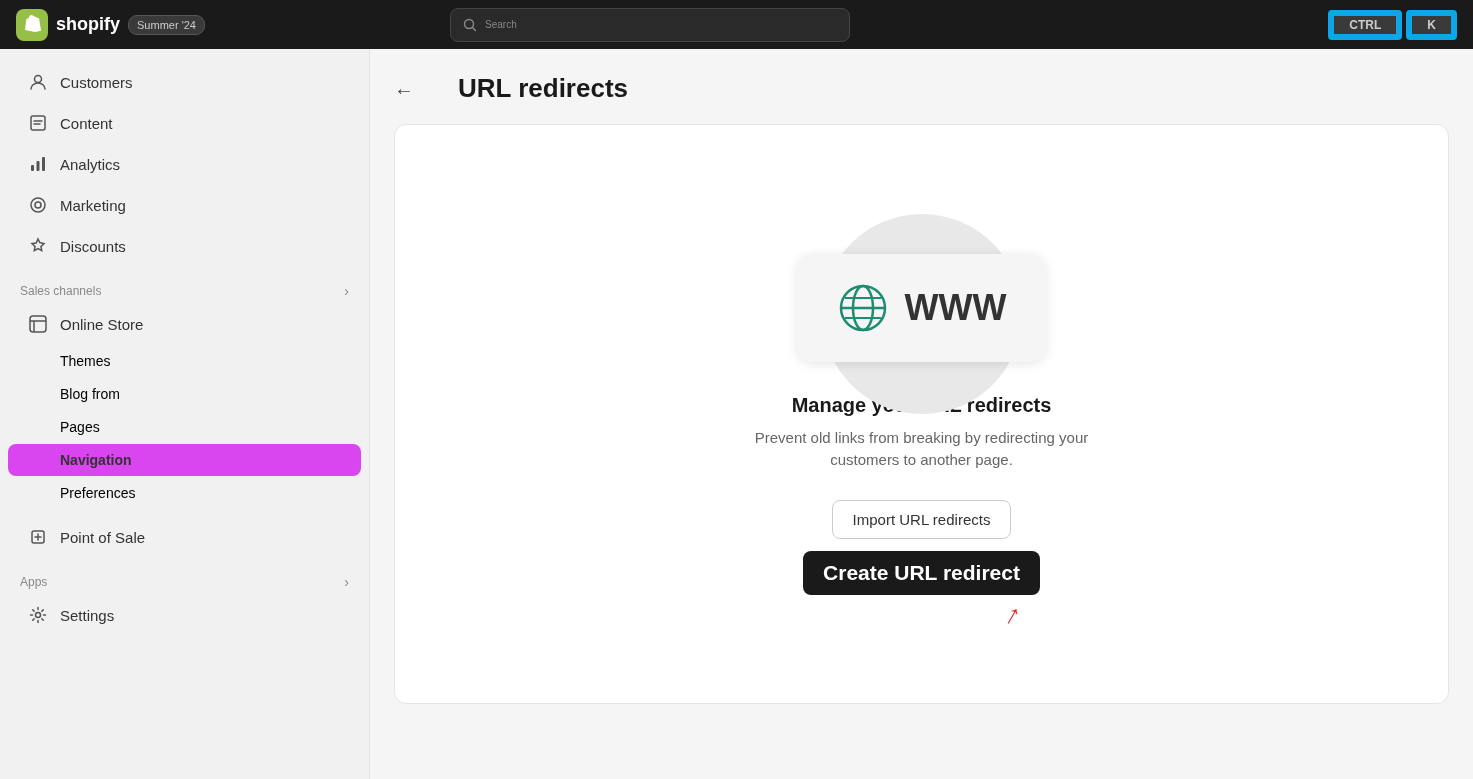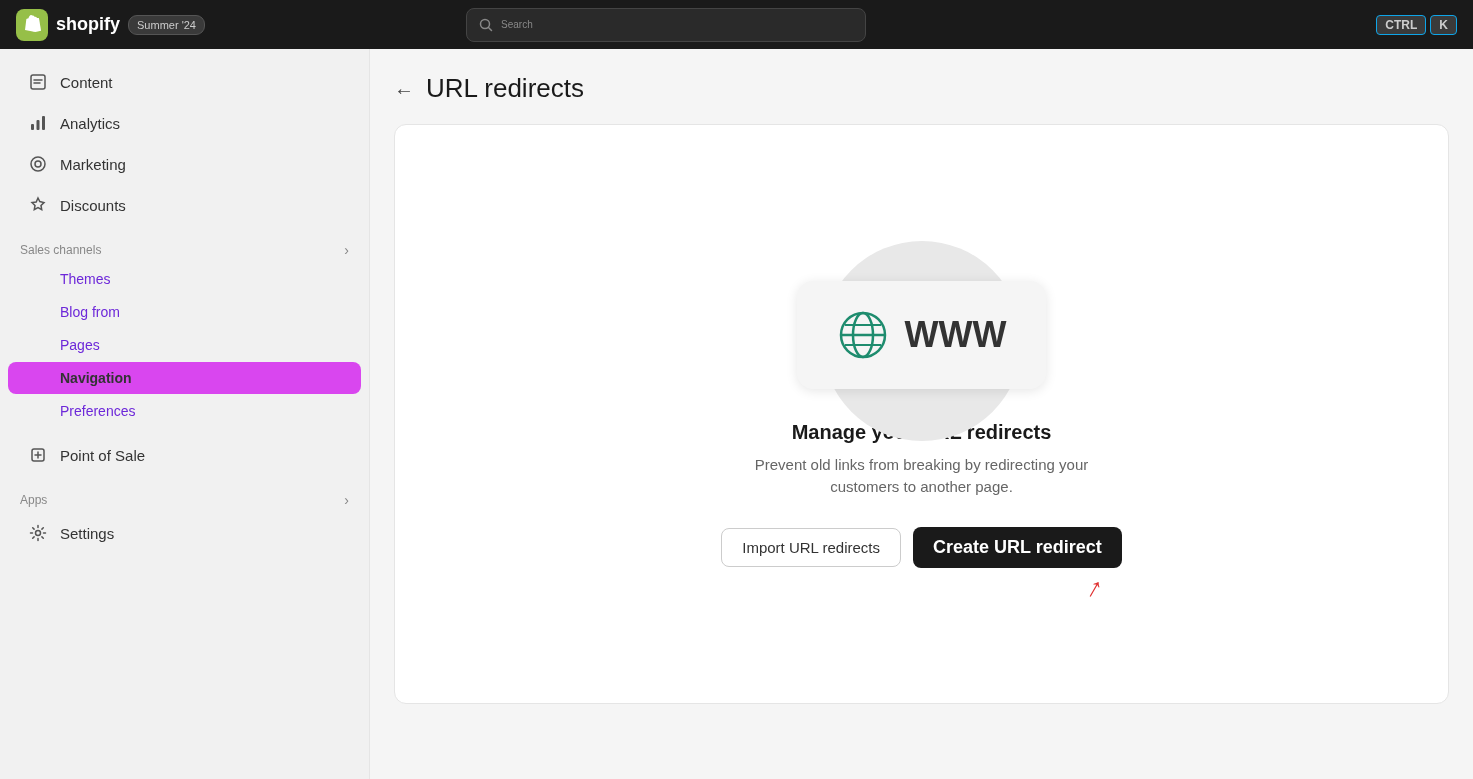--- a/index.html
+++ b/index.html
@@ -62,23 +62,23 @@
       cursor: text;
     }
     .keyboard-shortcut {
       margin-left: auto;
       display: flex;
       gap: 4px;
     }
     .kbd {
       background: #3a3a3a;
       color: #ccc;
-      border: 1px solid #0ea5e9;
+      border: 6px solid #0ea5e9;
       border-radius: 4px;
-      padding: 2px 8px;
+      padding: 2px 15px;
       font-size: 12px;
       font-weight: 600;
     }
 
     
     .main-layout {
       display: flex;
       flex: 1;
       overflow: hidden;
     }
@@ -122,21 +122,21 @@
       align-items: center;
       justify-content: space-between;
     }
     .sidebar-section-label .chevron {
       color: #888;
       font-size: 14px;
     }
     .sidebar-sub-item {
       padding: 8px 20px 8px 52px;
       font-size: 14px;
-      color: #6d28d9;
+      color: #000000;
       cursor: pointer;
       border-radius: 8px;
       margin: 1px 8px;
     }
     .sidebar-sub-item.active {
       background: #d946ef;
       color: #333;
       font-weight: 600;
     }
     .online-store-item {
@@ -184,22 +184,23 @@
       background: none;
       border: none;
       cursor: pointer;
       font-size: 20px;
       color: #444;
       display: flex;
       align-items: center;
     }
     .page-title {
       font-size: 26px;
-      font-weight: 400;
+      font-weight: 700;
       color: #1a1a1a;
+      margin-left: 32px;
     }
 
     
     .empty-card {
       background: #fff;
       border-radius: 12px;
       border: 1px solid #e5e5e5;
       min-height: 580px;
       display: flex;
       flex-direction: column;
@@ -260,37 +261,38 @@
       max-width: 380px;
       line-height: 1.5;
       margin-bottom: 28px;
     }
 
     .action-buttons {
       display: flex;
       gap: 12px;
       align-items: center;
       position: relative;
+      flex-direction: column;
     }
     .btn-secondary {
       background: #fff;
       border: 1px solid #ccc;
       border-radius: 8px;
       padding: 10px 20px;
       font-size: 15px;
       font-weight: 500;
       color: #333;
       cursor: pointer;
     }
     .btn-primary {
       background: #1a1a1a;
       border: none;
       border-radius: 8px;
       padding: 10px 20px;
-      font-size: 18px;
+      font-size: 21px;
       font-weight: 600;
       color: #fff;
       cursor: pointer;
     }
 
     
     .red-arrow-bottom {
       position: absolute;
       bottom: -36px;
       right: 20px;
@@ -325,20 +327,29 @@
   <div class="keyboard-shortcut">
     <span class="kbd">CTRL</span>
     <span class="kbd">K</span>
   </div>
 </div>
 
 <div class="main-layout">
 
   <div class="sidebar">
 
+    <div class="sidebar-item">
+      <span class="sidebar-icon">
+        <svg width="18" height="18" viewBox="0 0 18 18" fill="none">
+            <circle cx="9" cy="6" r="3.5" stroke="#555" stroke-width="1.5"></circle>
+            <path d="M2 16c0-3.3 3.1-6 7-6s7 2.7 7 6" stroke="#555" stroke-width="1.5" stroke-linecap="round"></path>
+          </svg>
+      </span>
+      <span>Customers</span>
+    </div>
 
     <div class="sidebar-item">
       <span class="sidebar-icon">
         <svg width="18" height="18" viewBox="0 0 18 18" fill="none">
             <rect x="2" y="2" width="14" height="14" rx="2" stroke="#555" stroke-width="1.5"></rect>
             <path d="M5 7h8M5 10h6" stroke="#555" stroke-width="1.5" stroke-linecap="round"></path>
           </svg>
       </span>
       <span>Content</span>
     </div>
@@ -371,20 +382,30 @@
           </svg>
       </span>
       <span>Discounts</span>
     </div>
 
     <div class="sidebar-section-label">
       <span>Sales channels</span>
       <span class="chevron">›</span>
     </div>
 
+    <div class="online-store-item">
+      <span class="sidebar-icon">
+        <svg width="20" height="20" viewBox="0 0 20 20" fill="none">
+            <rect x="2" y="2" width="16" height="16" rx="3" stroke="#555" stroke-width="1.5"></rect>
+            <path d="M2 7h16" stroke="#555" stroke-width="1.5"></path>
+            <path d="M6 7v11" stroke="#555" stroke-width="1.5"></path>
+          </svg>
+      </span>
+      <span style="font-weight:500;">Online Store</span>
+    </div>
 
     <div class="sidebar-sub-item">
       <span>Themes</span>
     </div>
 
     <div class="sidebar-sub-item">
       <span>Blog from</span>
     </div>
 
     <div class="sidebar-sub-item">

